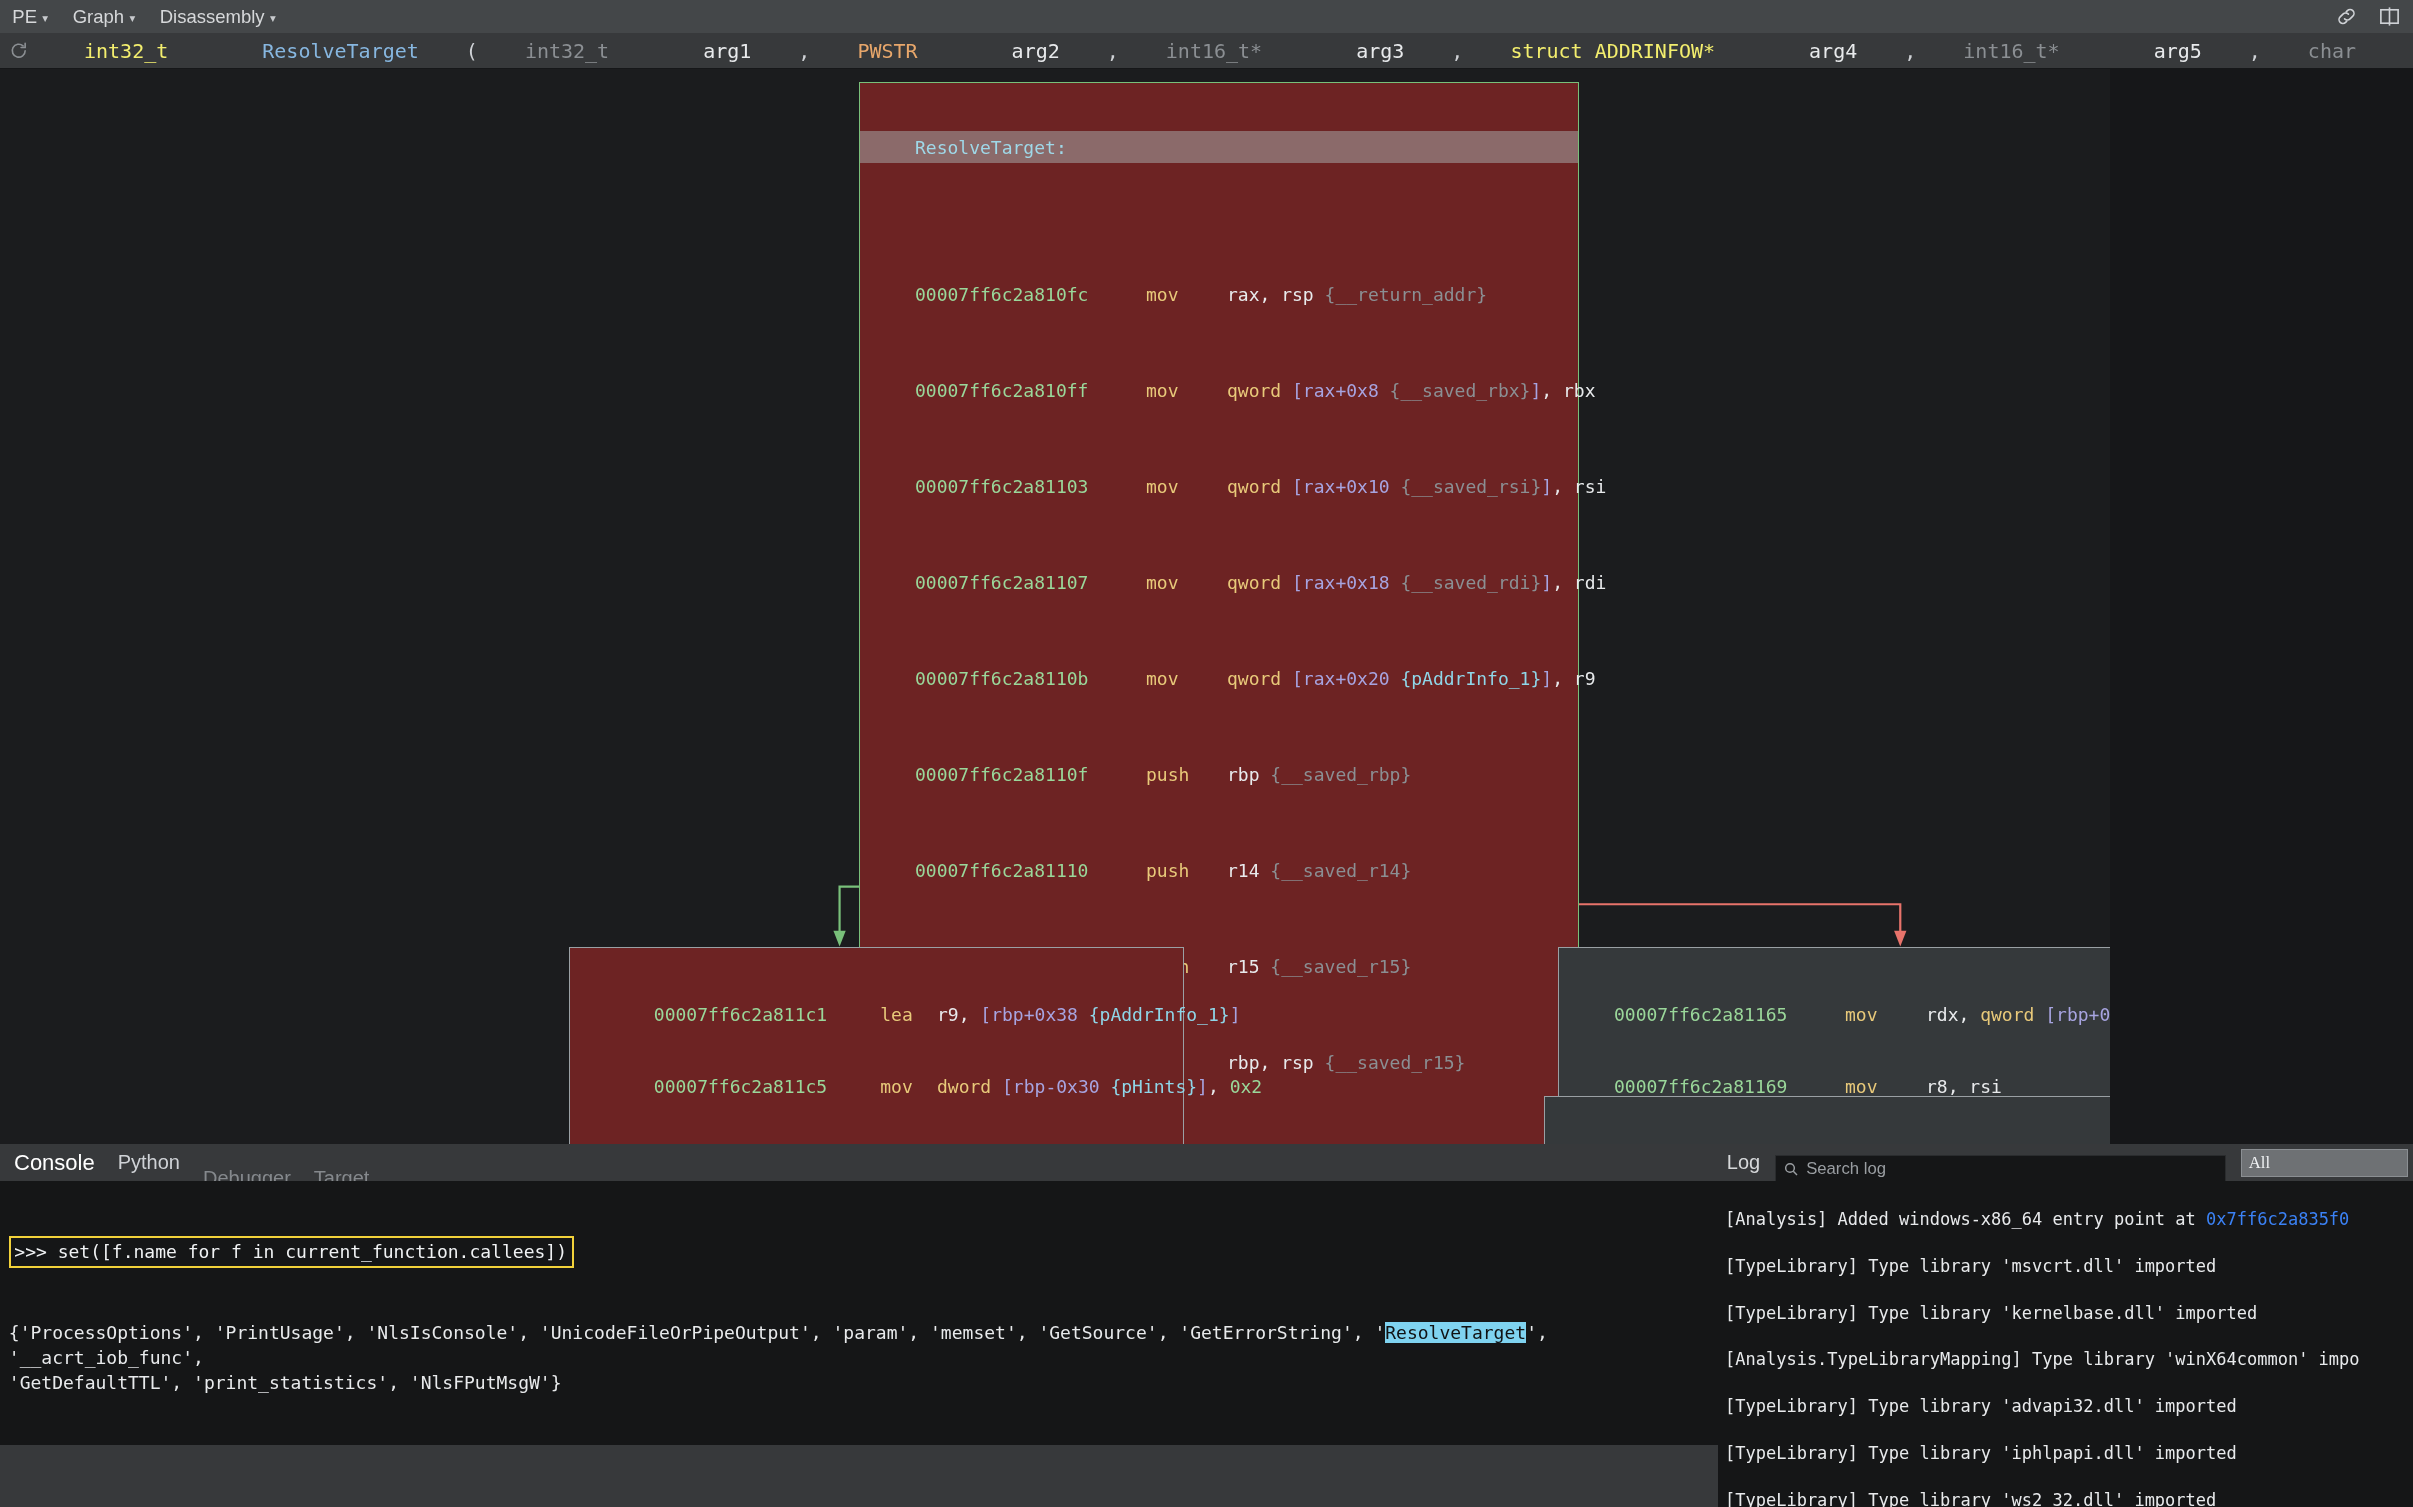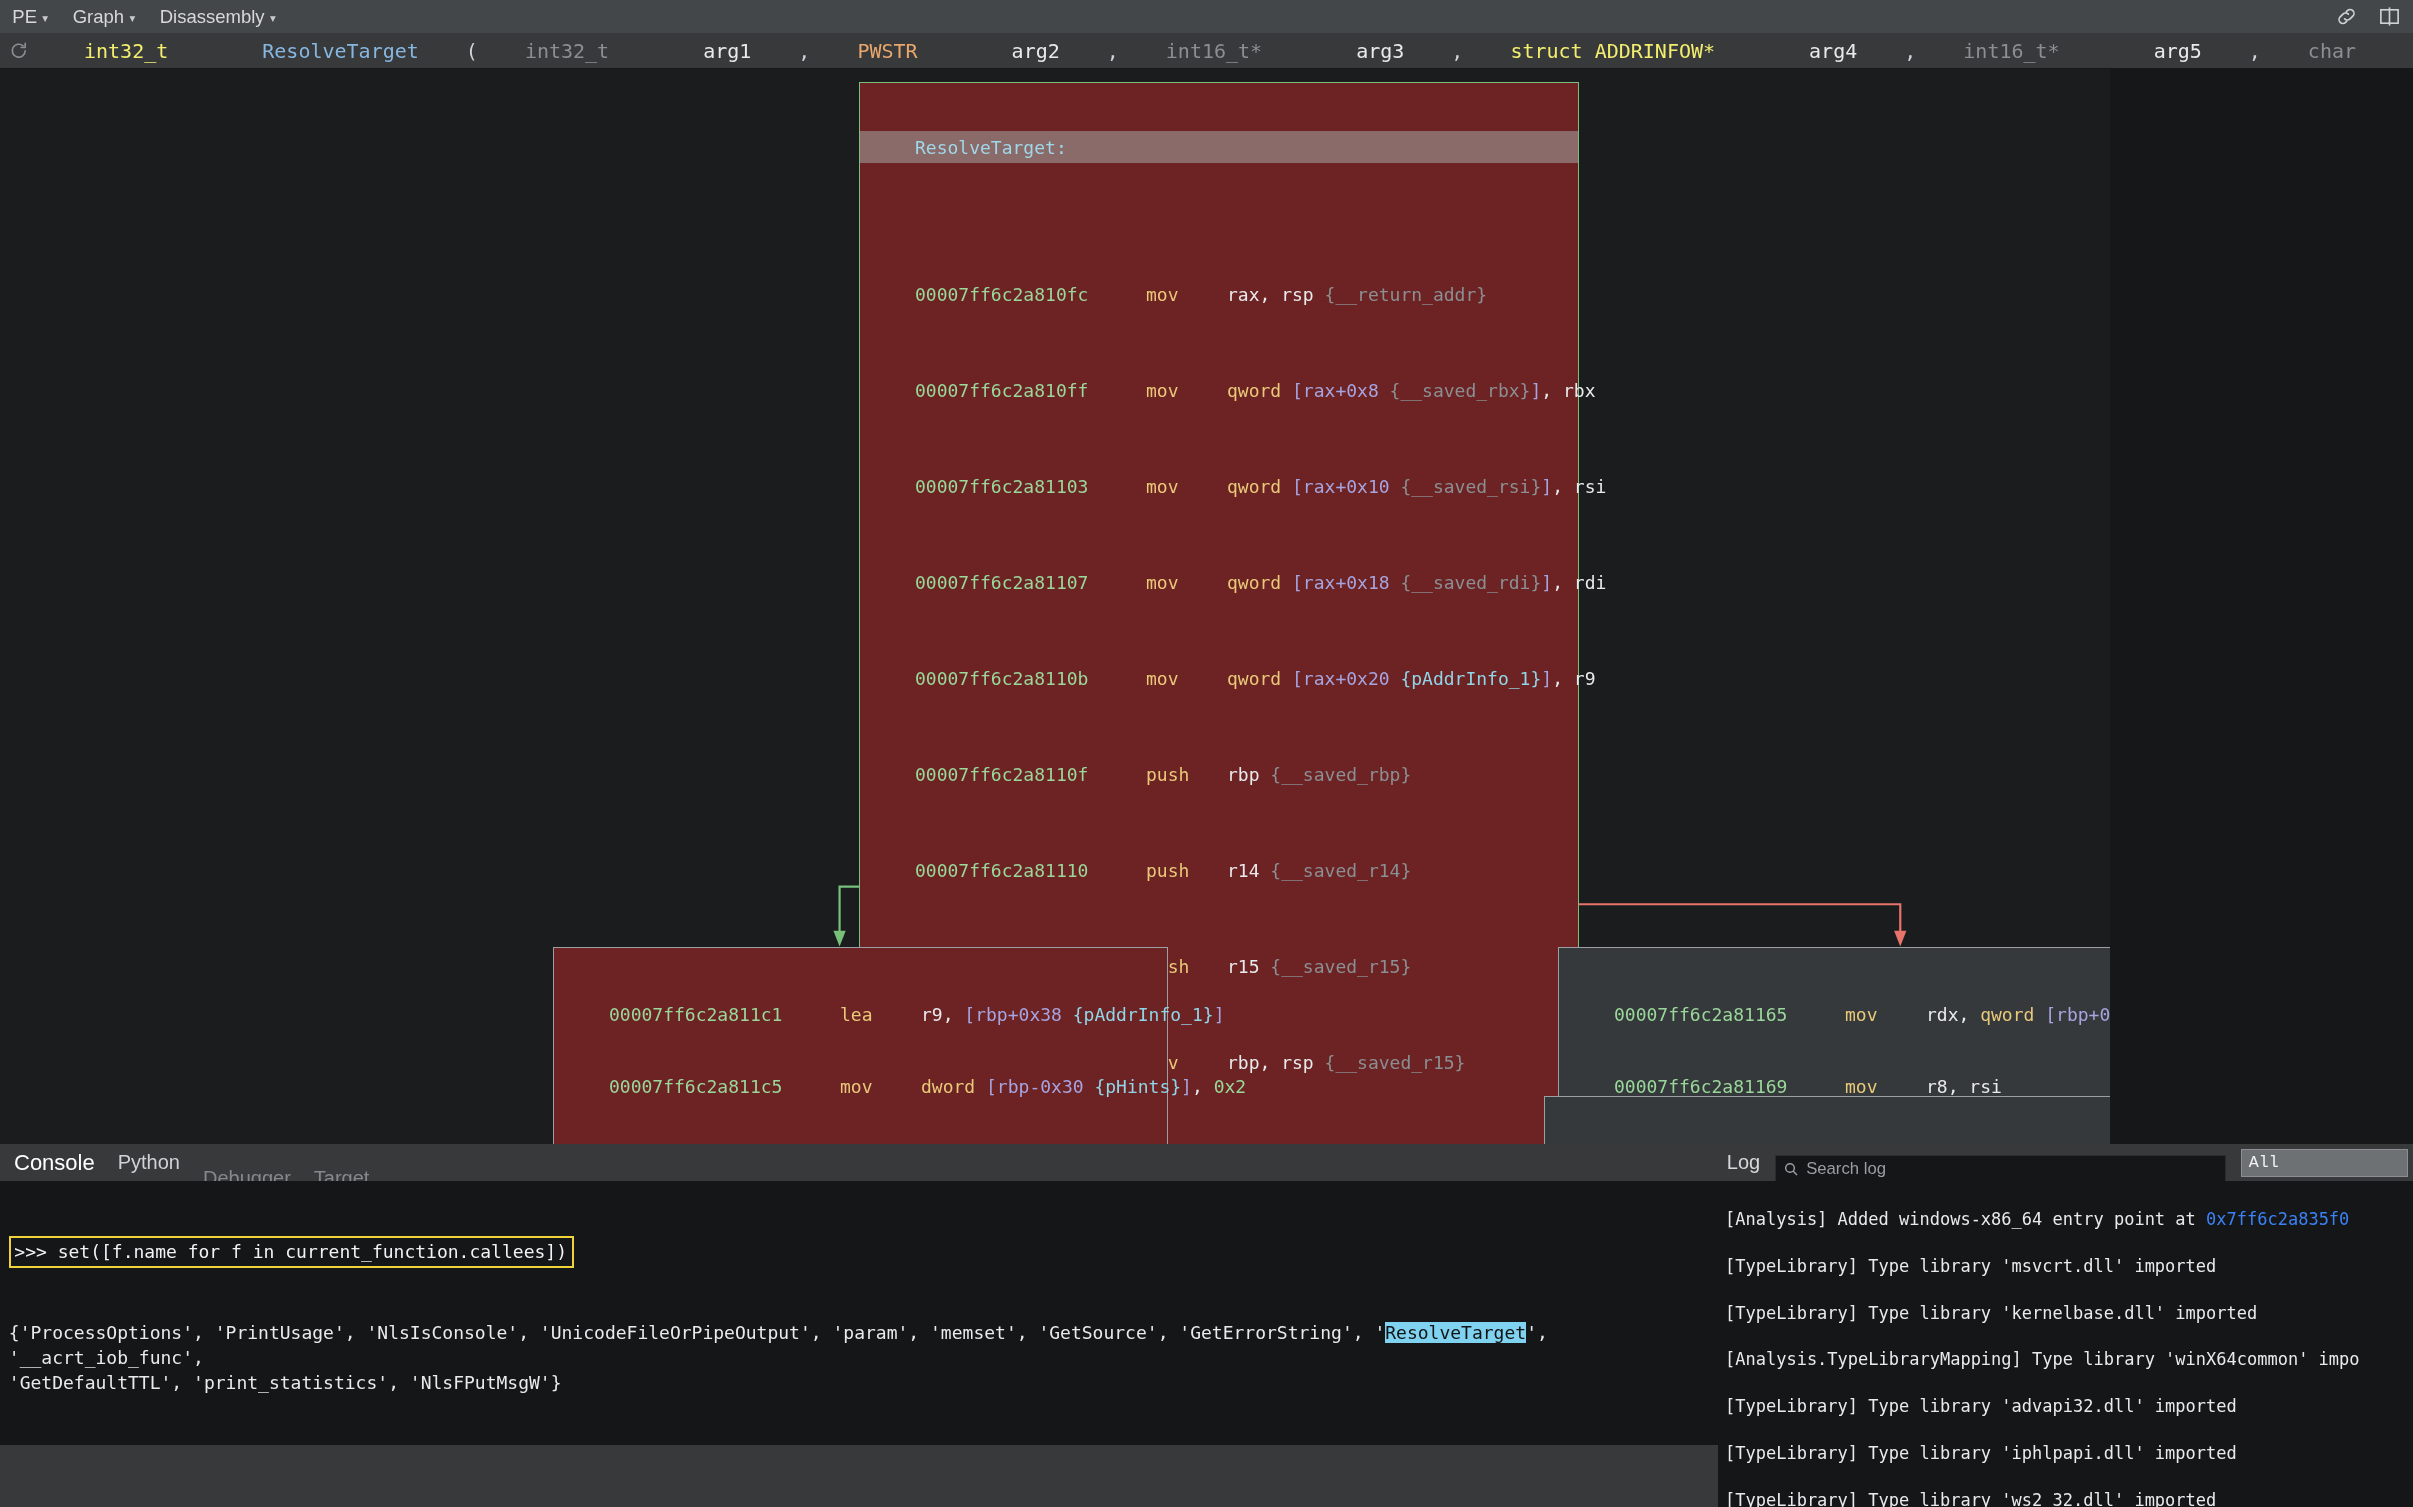--- a/index.html
+++ b/index.html
@@ -54,22 +54,22 @@
     position:absolute;
     font-size:18px; line-height:24px;
     white-space:pre;
   }
   .node-main {
     left:859px; top:13.2px; width:720px;
     background:#6d2323; border:1.8px solid #79c07a;
     padding:0 0 12.3px 0;
   }
   .node-left {
-    left:553px; top:1707px; width:615px;
-    background:#6d2323; border:1.8px solid #9aa0a4;
+    left:569px; top:1707px; width:615px;
+    background:#6d2323; border:1.8px solid #9aa0a4;text-align:center;
   }
   .node-right {
     left:1558px; top:1707px; width:663px;
     background:#35393b; border:1.8px solid #9aa0a4;
   }
   .node-partial {
     left:1544px; top:1939px; width:705px;
     background:#35393b; border:1.8px solid #9aa0a4;
     border-bottom:none; overflow:hidden;
   }
@@ -137,21 +137,21 @@
   .log-head { height:37px; display:flex; align-items:center; gap:15px; padding:0 5.3px 0 8.8px; }
   .log-label { color:#d6d8da; font-size:20px; font-family:"Liberation Sans", sans-serif; }
   .log-search {
     flex:1; height:28px; background:#151617; border:0.9px solid #2a2c2e;
     display:flex; align-items:center; gap:7px; padding-left:7px;margin-top:12px;
   }
   .log-search .ph { color:#9a9ea2; font-size:16.7px; font-family:"Liberation Sans", sans-serif; }
   .log-filter {
     width:167px; height:28px; background:#6e7174; border:0.9px solid #8b8f93;
     color:#f0f2f4; font-size:16.7px; display:flex; align-items:center; padding-left:7px;
-    font-family:Liberation Mono, monospace;
+    font-family:Liberation Serif, serif;
   }
   .log-body {
     position:absolute; left:0; top:37px; width:695px; height:327px;
     background:#151617; padding:3.5px 0 0 7px; overflow:hidden;
     font-size:17px; line-height:23.4px; color:#e8eaec; white-space:pre;
   }
   .log-addr { color:#3b82f6; }
 
   .divider-v { position:absolute; left:1718px; top:0; width:1.8px; height:364px; background:#2a2c2e; }
 </style>

